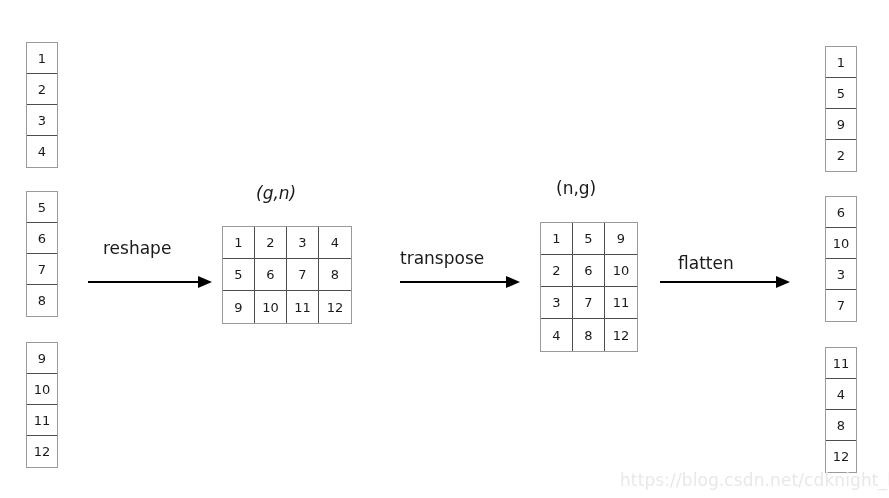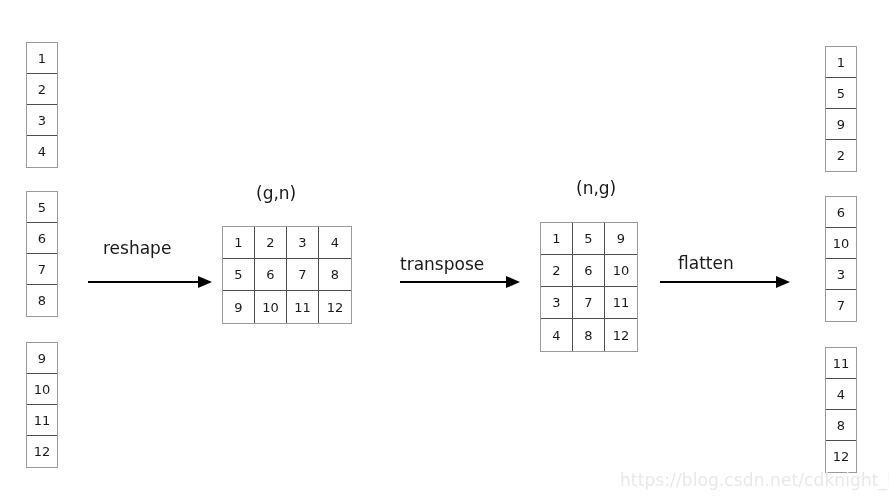--- a/index.html
+++ b/index.html
@@ -139,42 +139,42 @@
       <div class="cell">10</div>
       <div class="cell">3</div>
       <div class="cell">7</div>
     </div>
     <div class="vec" style="left: 825px; top: 347px; width: 32px; height: 126px;">
       <div class="cell">11</div>
       <div class="cell">4</div>
       <div class="cell">8</div>
       <div class="cell">12</div>
     </div>
-    <div class="matrix-label" style="left: 256px; top: 183px;">(g,n)</div>
+    <div class="matrix-label" style="left: 256px; top: 183px; font-style: italic;">(g,n)</div>
     <div class="matrix" style="left: 222px; top: 226px; width: 130px; height: 98px;">
       <div class="row">
         <div class="mcell">1</div>
         <div class="mcell">2</div>
         <div class="mcell">3</div>
         <div class="mcell">4</div>
       </div>
       <div class="row">
         <div class="mcell">5</div>
         <div class="mcell">6</div>
         <div class="mcell">7</div>
         <div class="mcell">8</div>
       </div>
       <div class="row">
         <div class="mcell">9</div>
         <div class="mcell">10</div>
         <div class="mcell">11</div>
         <div class="mcell">12</div>
       </div>
     </div>
-    <div class="matrix-label" style="left: 556px; top: 178px; margin-left: 20px;">(n,g)</div>
+    <div class="matrix-label" style="left: 556px; top: 178px;">(n,g)</div>
     <div class="matrix" style="left: 540px; top: 222px; width: 98px; height: 130px;">
       <div class="row">
         <div class="mcell">1</div>
         <div class="mcell">5</div>
         <div class="mcell">9</div>
       </div>
       <div class="row">
         <div class="mcell">2</div>
         <div class="mcell">6</div>
         <div class="mcell">10</div>
@@ -189,21 +189,21 @@
         <div class="mcell">8</div>
         <div class="mcell">12</div>
       </div>
     </div>
     <div class="arrow-label" style="left: 103px; top: 238px;">reshape</div>
     <svg width="124" height="16" class="arrow-svg" style="left: 88px; top: 274px;">
       <line x1="0" y1="8" x2="111" y2="8" stroke="#000000" stroke-width="2"></line>
       <polygon points="110,2 124,8 110,14" fill="#000000"></polygon>
     </svg>
     <div class="arrow-group" style="left: 0px; top: 0px;"></div>
-    <div class="arrow-label" style="left: 400px; top: 254px;">transpose</div>
+    <div class="arrow-label" style="left: 400px; top: 248px;">transpose</div>
     <svg width="120" height="16" class="arrow-svg" style="left: 400px; top: 274px;">
       <line x1="0" y1="8" x2="107" y2="8" stroke="#000000" stroke-width="2"></line>
       <polygon points="106,2 120,8 106,14" fill="#000000"></polygon>
     </svg>
     <div class="arrow-group" style="left: 0px; top: 0px;"></div>
     <div class="arrow-label" style="left: 678px; top: 253px;">flatten</div>
     <svg width="130" height="16" class="arrow-svg" style="left: 660px; top: 274px;">
       <line x1="0" y1="8" x2="117" y2="8" stroke="#000000" stroke-width="2"></line>
       <polygon points="116,2 130,8 116,14" fill="#000000"></polygon>
     </svg>

